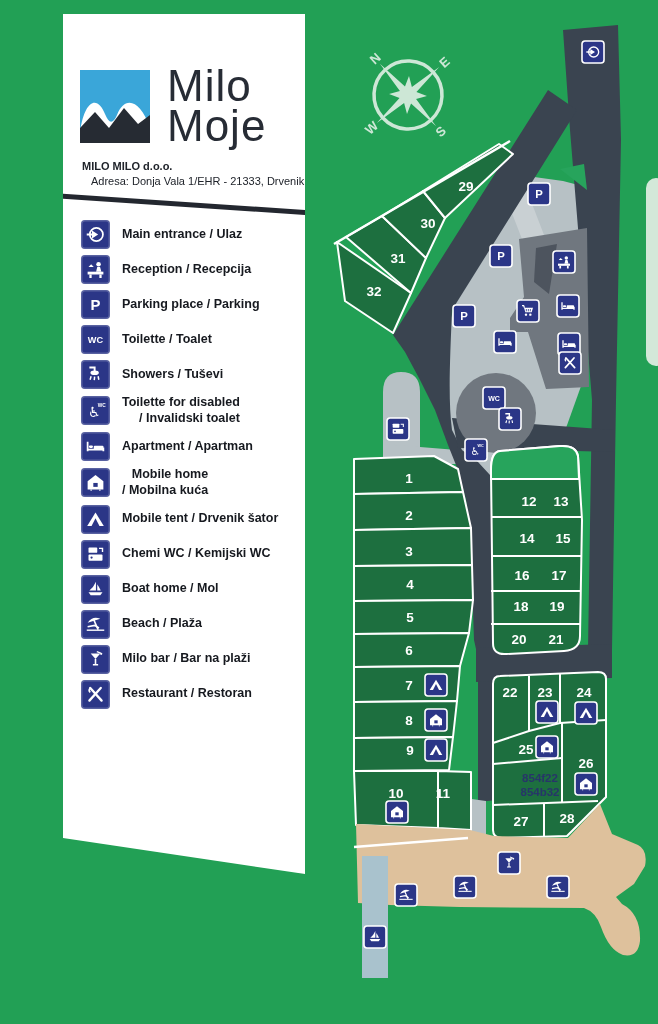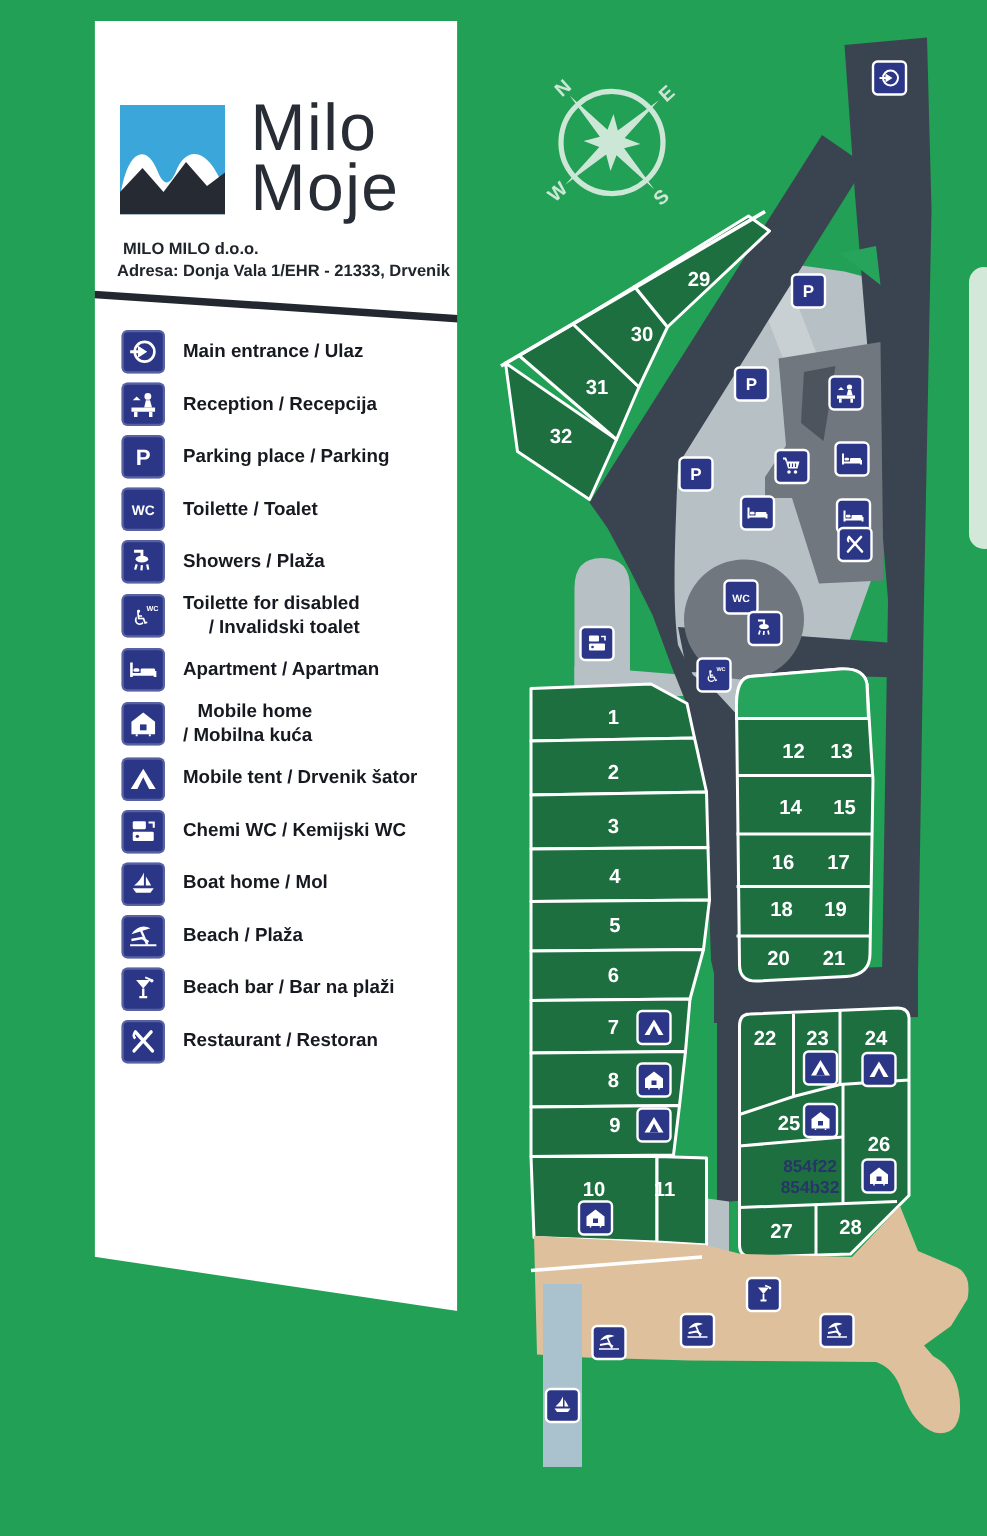--- a/index.html
+++ b/index.html
@@ -5,21 +5,21 @@
   html,body{margin:0;padding:0;}
   body{width:658px;height:1024px;background:#22a055;position:relative;overflow:hidden;
        font-family:"Liberation Sans",sans-serif;}
   #map-svg{position:absolute;left:0;top:0;width:658px;height:1024px;}
   .panel{position:absolute;left:63px;top:14px;width:242px;height:860px;background:#ffffff;
          clip-path:polygon(0 0,100% 0,100% 100%,0 95.8%);box-shadow:2px 3px 6px rgba(0,0,0,.25);}
   .logo-square{position:absolute;left:17px;top:56px;width:70px;height:73px;}
   .logo-title{position:absolute;left:104px;top:52px;font-size:44px;line-height:.92;
               color:#272c35;letter-spacing:1px;}
   .company{position:absolute;left:19px;top:146px;font-size:11px;font-weight:bold;color:#20242b;}
-  .address{position:absolute;left:15px;top:161px;font-size:11px;font-weight:bold;color:#20242b;}
+  .address{position:absolute;left:28px;top:161px;font-size:11px;font-weight:normal;color:#20242b;}
   .divider{position:absolute;left:-6px;top:188px;width:258px;height:5px;background:#23272f;
            transform:rotate(3.8deg);}
   .legend{position:absolute;left:18px;top:206px;right:12px;display:flex;flex-direction:column;gap:6px;text-align:right;}
   .lrow{display:flex;align-items:center;gap:12px;min-height:29px;}
   .licon{width:29px;height:29px;background:#2b3687;border-radius:4px;flex:0 0 29px;
          display:flex;align-items:center;justify-content:center;
          box-shadow:inset 0 0 0 1.5px rgba(255,255,255,.22);}
   .licon svg{width:21px;height:21px;display:block;}
   .llabel{font-size:12.5px;font-weight:bold;color:#16191f;white-space:pre-line;line-height:1.25;}
   .plot-num{font-weight:bold;font-size:13.5px;fill:#ffffff;}
@@ -413,21 +413,21 @@
         <span class="llabel">Toilette / Toalet</span>
       </div>
       <div class="lrow">
         <span class="licon">
           <svg viewBox="0 0 24 24">
             <path d="M5 4 h6 v4" stroke="#fff" stroke-width="2.2" fill="none"></path>
             <ellipse cx="11" cy="10" rx="4.8" ry="2.6" fill="#fff"></ellipse>
             <path d="M7 14 l-1.2 4 M11 14.5 l-0.4 4 M15 14 l0.8 4" stroke="#fff" stroke-width="1.7"></path>
           </svg>
         </span>
-        <span class="llabel">Showers / Plaža</span>
+        <span class="llabel">Showers / Tuševi</span>
       </div>
       <div class="lrow">
         <span class="licon">
           <svg viewBox="0 0 24 24">
             <text x="10.5" y="19" font-size="16" fill="#fff" text-anchor="middle" font-family="DejaVu Sans,sans-serif">♿</text>
             <text x="19" y="8" font-size="5.5" font-weight="bold" fill="#fff" text-anchor="middle" font-family="Liberation Sans,sans-serif">WC</text>
           </svg>
         </span>
         <span class="llabel">Toilette for disabled
 / Invalidski toalet</span>
@@ -496,21 +496,21 @@
       </div>
       <div class="lrow">
         <span class="licon">
           <svg viewBox="0 0 24 24">
             <path d="M6.5 5 H17.5 L12 11.5 Z" fill="#fff"></path>
             <path d="M12 11.5 V17.5 M9 18 h6" stroke="#fff" stroke-width="1.8"></path>
             <path d="M13.5 3 l4.5 1.8" stroke="#fff" stroke-width="1.5"></path>
             <circle cx="18.5" cy="5.5" r="1.3" fill="#fff"></circle>
           </svg>
         </span>
-        <span class="llabel">Beach bar / Bar na plaži</span>
+        <span class="llabel">Milo bar / Bar na plaži</span>
       </div>
       <div class="lrow">
         <span class="licon">
           <svg viewBox="0 0 24 24">
             <path d="M6 4.5 L19 19" stroke="#fff" stroke-width="2.6" stroke-linecap="round"></path>
             <path d="M18 4.5 L5 19" stroke="#fff" stroke-width="2.6" stroke-linecap="round"></path>
             <path d="M6 4.5 q-2.5 3 0 5" stroke="#fff" stroke-width="2" fill="none"></path>
           </svg>
         </span>
         <span class="llabel">Restaurant / Restoran</span>

